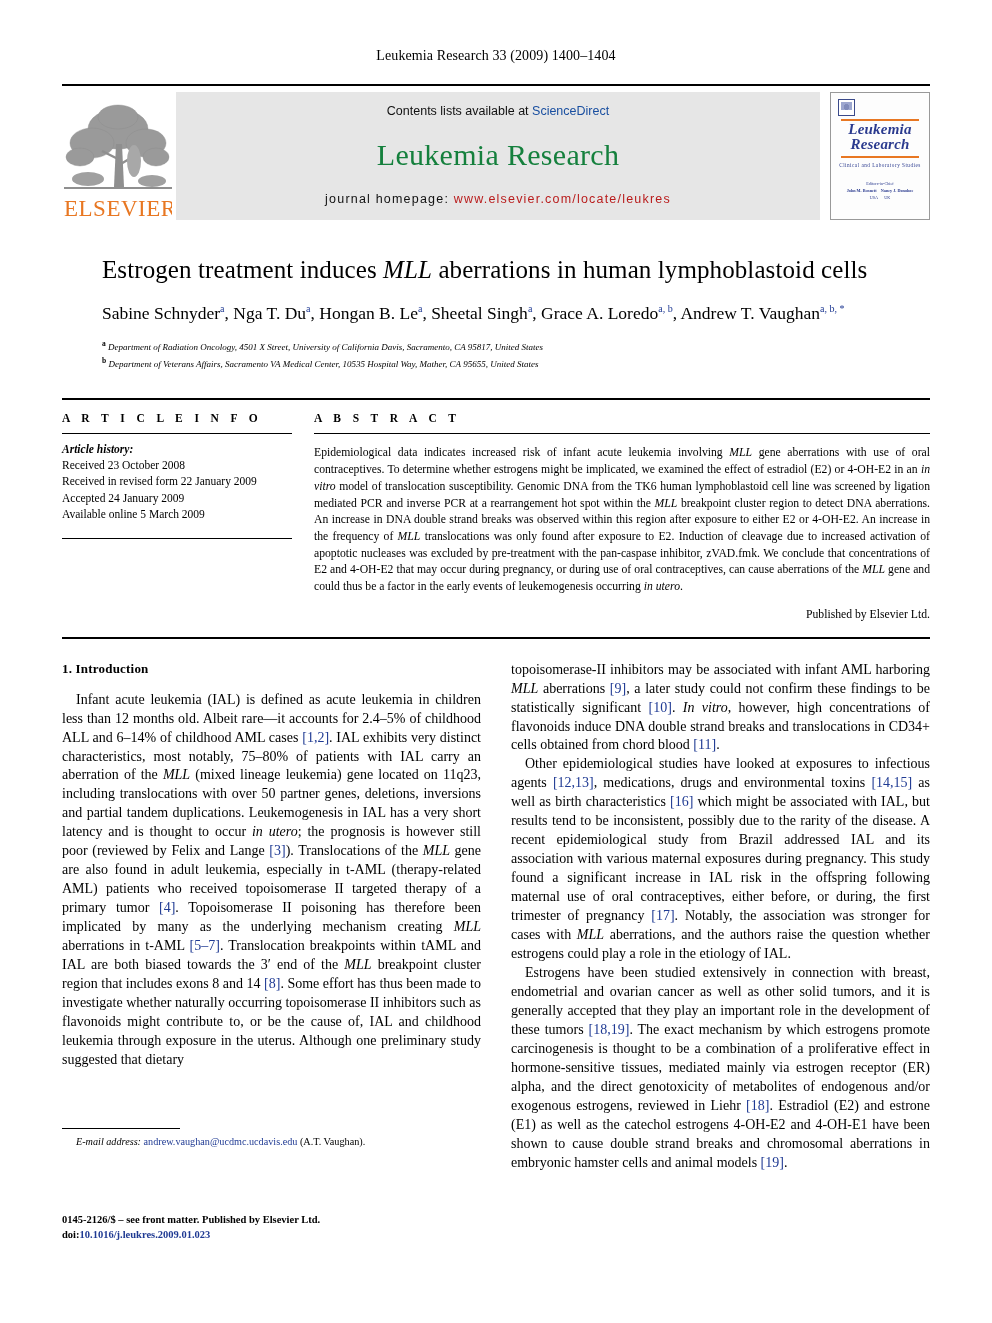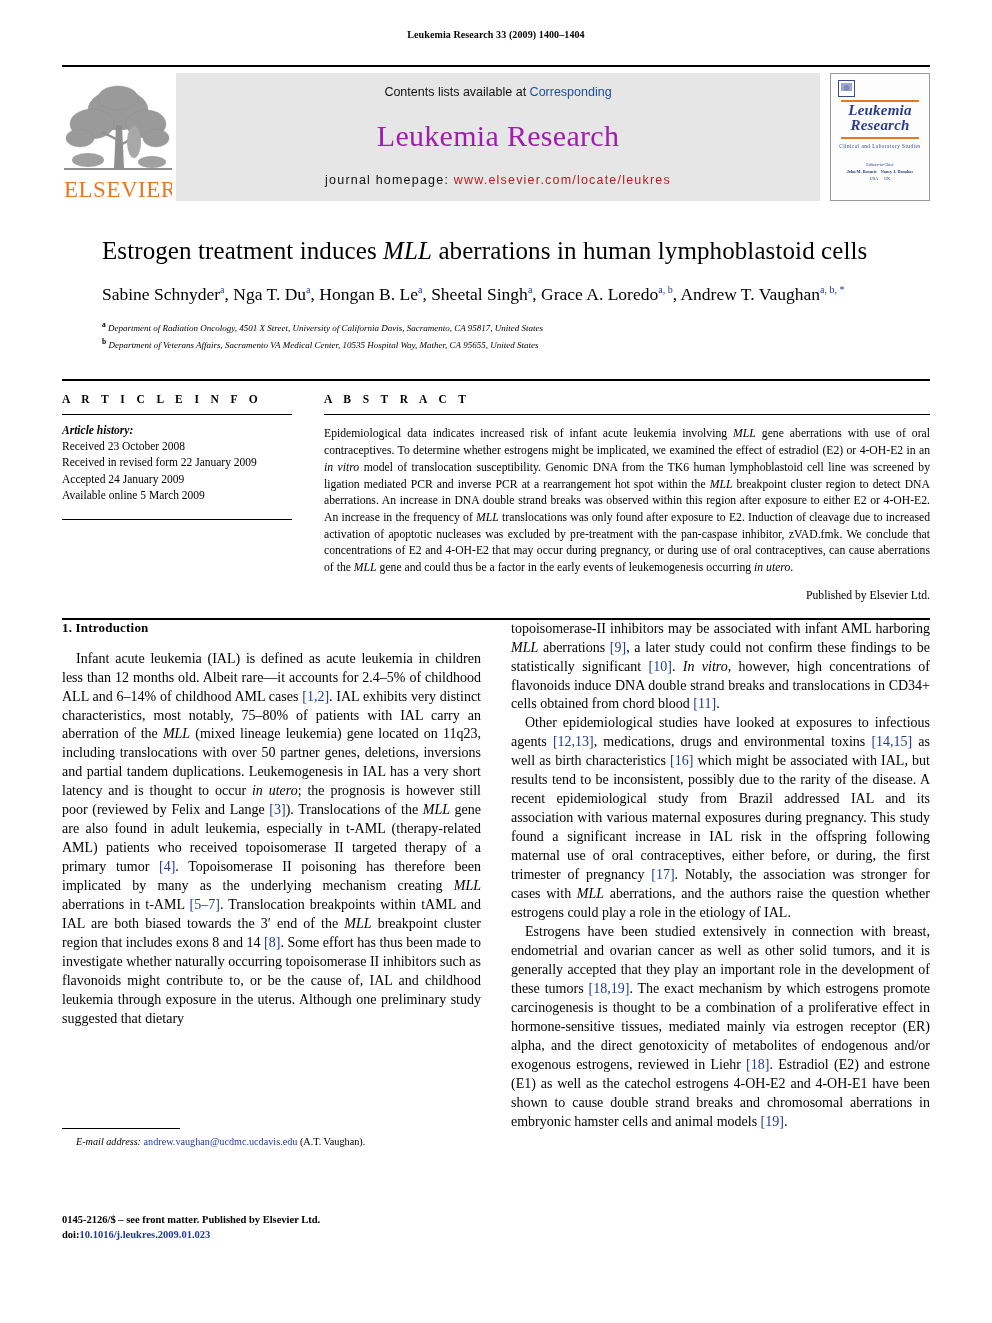--- a/index.html
+++ b/index.html
@@ -19,24 +19,24 @@
     position: relative;
     width: 992px;
     height: 1323px;
     box-sizing: border-box;
     padding: 0 62px;
   }
 
   
   .running-head {
     text-align: center;
-    font-size: 10px;
-    font-weight: bold;
+    font-size: 14px;
+    font-weight: normal;
     letter-spacing: 0.1px;
-    padding-top: 29px;
+    padding-top: 48px;
     height: 18px;
   }
 
   
   .masthead {
     margin-top: 18px;
     border-top: 2px solid #000;
     padding-top: 6px;
     display: flex;
     align-items: stretch;
@@ -78,21 +78,21 @@
   }
   .contents-line {
     font-family: "Liberation Sans", sans-serif;
     font-size: 12.5px;
     color: #111;
   }
   .contents-line .sd { color: #1a4fa0; }
   .journal-name {
     font-size: 30px;
     letter-spacing: 0.3px;
-    color: #a21caf;
+    color: #15803d;
     line-height: 1;
   }
   .homepage {
     font-family: "Liberation Sans", sans-serif;
     font-size: 12.5px;
     letter-spacing: 1.2px;
     color: #111;
   }
   .homepage .url { color: #b91c1c; }
 
@@ -174,21 +174,21 @@
   }
   .affil sup { font-style: normal; font-weight: bold; font-size: 7.5px; }
 
   
   .info-abstract {
     margin-top: 26px;
     border-top: 2px solid #000;
     border-bottom: 2px solid #000;
     padding: 12px 0 16px 0;
     display: flex;
-    gap: 32px;
+    gap: 22px;
   }
   .col-info { flex: 0 0 230px; }
   .col-abs  { flex: 1 1 auto; }
   .sec-head {
     font-family: "Liberation Serif", serif;
     font-size: 11.5px;
     font-weight: bold;
     letter-spacing: 4.4px;
     margin-bottom: 9px;
   }
@@ -200,20 +200,21 @@
   .abstract-text {
     font-size: 11.7px;
     line-height: 1.43;
     text-align: justify;
   }
   .abstract-text em { font-style: italic; }
   .pub-by { text-align: right; margin-top: 6px; font-size: 11.7px; }
 
   
   .body-cols {
+    margin-top: 22px;
     display: flex;
     gap: 30px;
     height: 470px;
   }
   .bcol { flex: 1 1 0; width: 420px; position: relative; }
   h2.sec {
     font-size: 13px;
     font-weight: bold;
     margin: 0 0 14px 0;
     letter-spacing: .2px;
@@ -279,21 +280,21 @@
           <ellipse cx="24" cy="80" rx="16" ry="7" fill="#a0a0a0"></ellipse>
           <ellipse cx="88" cy="82" rx="14" ry="6" fill="#a0a0a0"></ellipse>
           <rect x="0" y="88" width="108" height="2" fill="#8f8f8f"></rect>
         </svg>
       </div>
       <div class="elsevier-word">ELSEVIER</div>
     </div>
 
     <div class="masthead-center">
       <div class="contents-line">
-        <span>Contents lists available at </span><span class="sd">Corresponding</span>
+        <span>Contents lists available at </span><span class="sd">ScienceDirect</span>
       </div>
       <div class="journal-name">Leukemia Research</div>
       <div class="homepage">
         <span>journal homepage: </span><span class="url">www.elsevier.com/locate/leukres</span>
       </div>
     </div>
 
     <div class="cover-thumb">
       <div class="cover-els"></div>
       <div class="cover-rule"></div>

